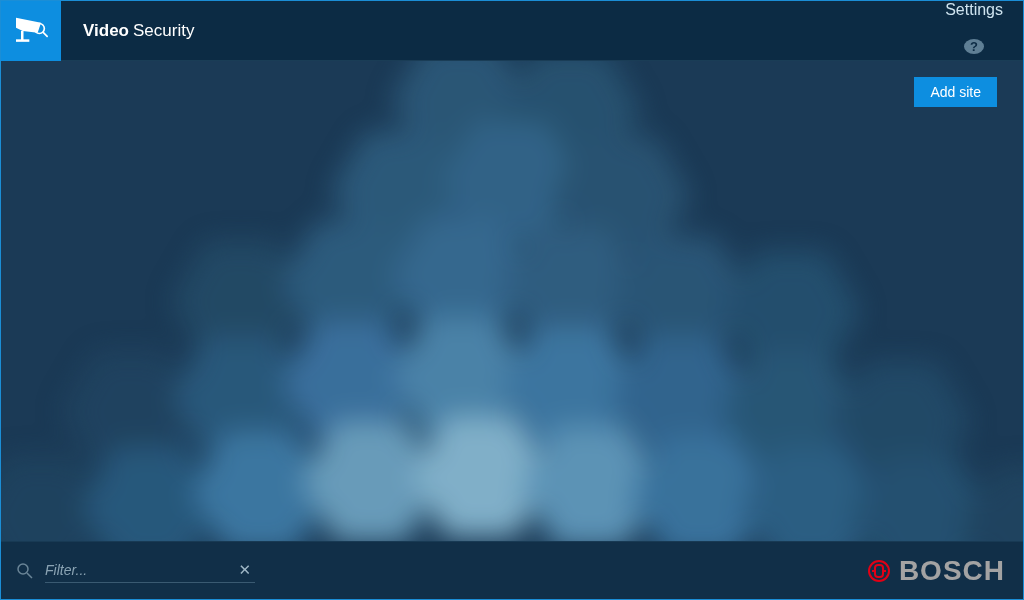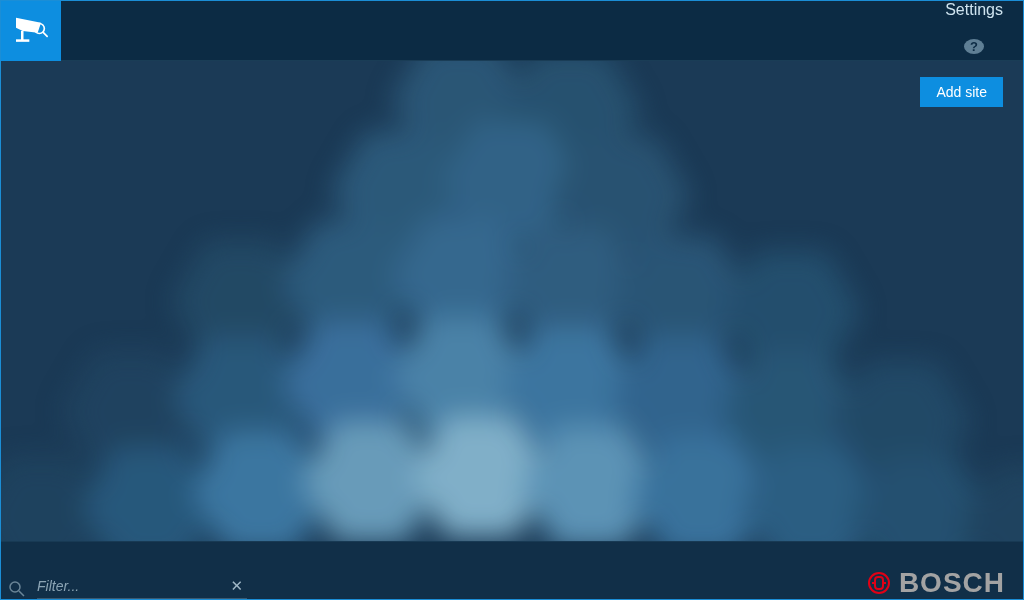--- a/index.html
+++ b/index.html
@@ -100,37 +100,37 @@
     }
     .hex {
       position: absolute;
       width: 140px;
       height: 121px;
       clip-path: polygon(25% 0%, 75% 0%, 100% 50%, 75% 100%, 25% 100%, 0% 50%);
     }
     .add-site-btn {
       position: absolute;
       top: 16px;
-      right: 20px;
+      right: 26px;
       background: #0d8ee0;
       color: #fff;
       border: none;
       font-size: 14px;
       padding: 7px 16px;
       cursor: pointer;
       font-family: inherit;
     }
     
     .bottombar {
       height: 58px;
       background: #112f48;
       border-top: 1px solid #183a54;
       display: flex;
-      align-items: flex-end;
-      padding-left: 6px;
+      align-items: center;
+      padding-left: 14px;
       padding-right: 18px;
     }
     .search-icon {
       color: #6a8597;
       width: 20px;
       height: 20px;
       display: flex;
       align-items: center;
       justify-content: center;
     }
@@ -185,20 +185,24 @@
       <svg viewBox="0 0 40 36">
         <g fill="#ffffff">
           <polygon points="2,2 32,8 28,20 10,18 2,14"></polygon>
           <rect x="8" y="18" width="3" height="12"></rect>
           <rect x="2" y="28" width="16" height="3"></rect>
         </g>
         <circle cx="30" cy="15" r="6" fill="none" stroke="#ffffff" stroke-width="2"></circle>
         <line x1="34" y1="19" x2="40" y2="25" stroke="#ffffff" stroke-width="2"></line>
       </svg>
     </div>
+    <div class="app-title">
+      <span class="bold">Video</span>
+      <span class="regular">Security</span>
+    </div>
     <div class="title-right">
       <div class="settings-link">Settings</div>
       <div class="help-btn">?</div>
       <div class="win-control">
         <svg width="14" height="14" viewBox="0 0 14 14">
           <line x1="1" y1="11" x2="13" y2="11" stroke-width="2"></line>
         </svg>
       </div>
       <div class="win-control">
         <svg width="14" height="14" viewBox="0 0 14 14">

